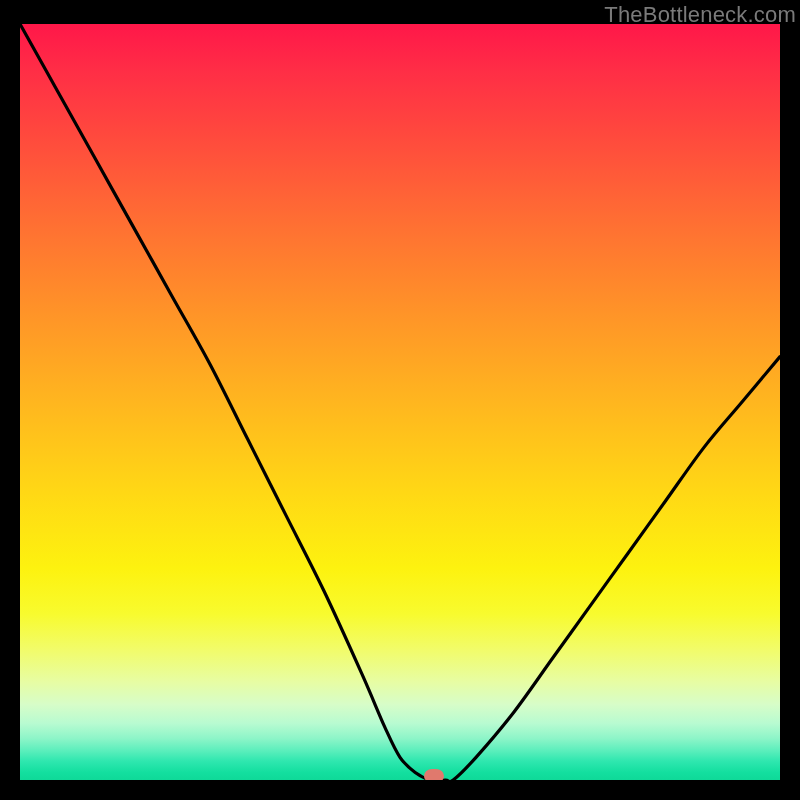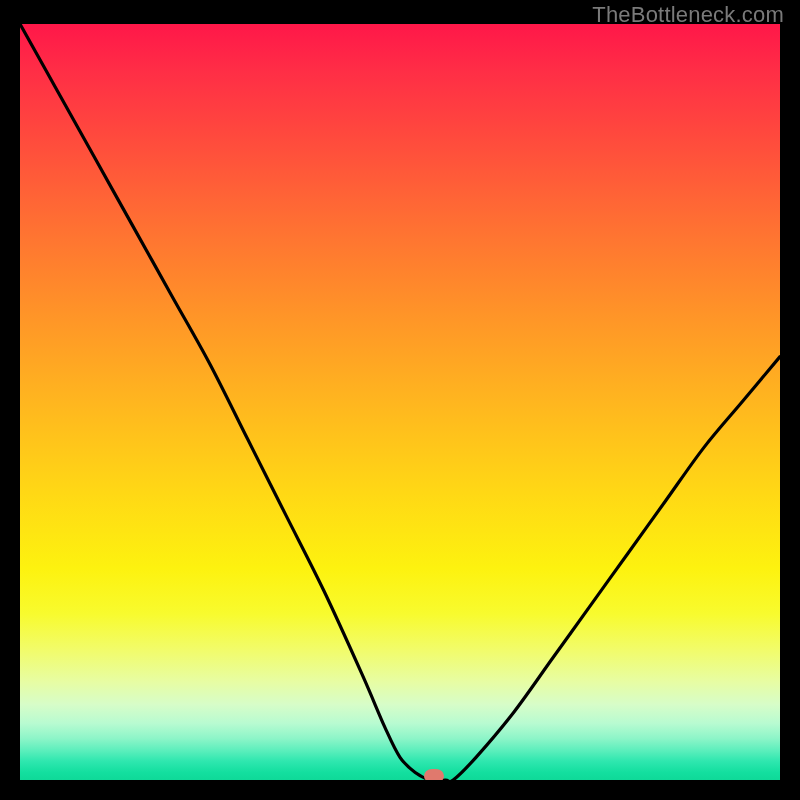--- a/index.html
+++ b/index.html
@@ -13,21 +13,21 @@
   }
   .frame {
     position: relative;
     width: 800px;
     height: 800px;
     background: #000;
   }
   .watermark {
     position: absolute;
     top: 2px;
-    right: 16px;
+    right: 4px;
     color: #7a7a7a;
     font-size: 22px;
     font-weight: 500;
     letter-spacing: 0.2px;
     z-index: 30;
   }
   .plot-outer {
     position: absolute;
     left: 20px;
     top: 24px;

